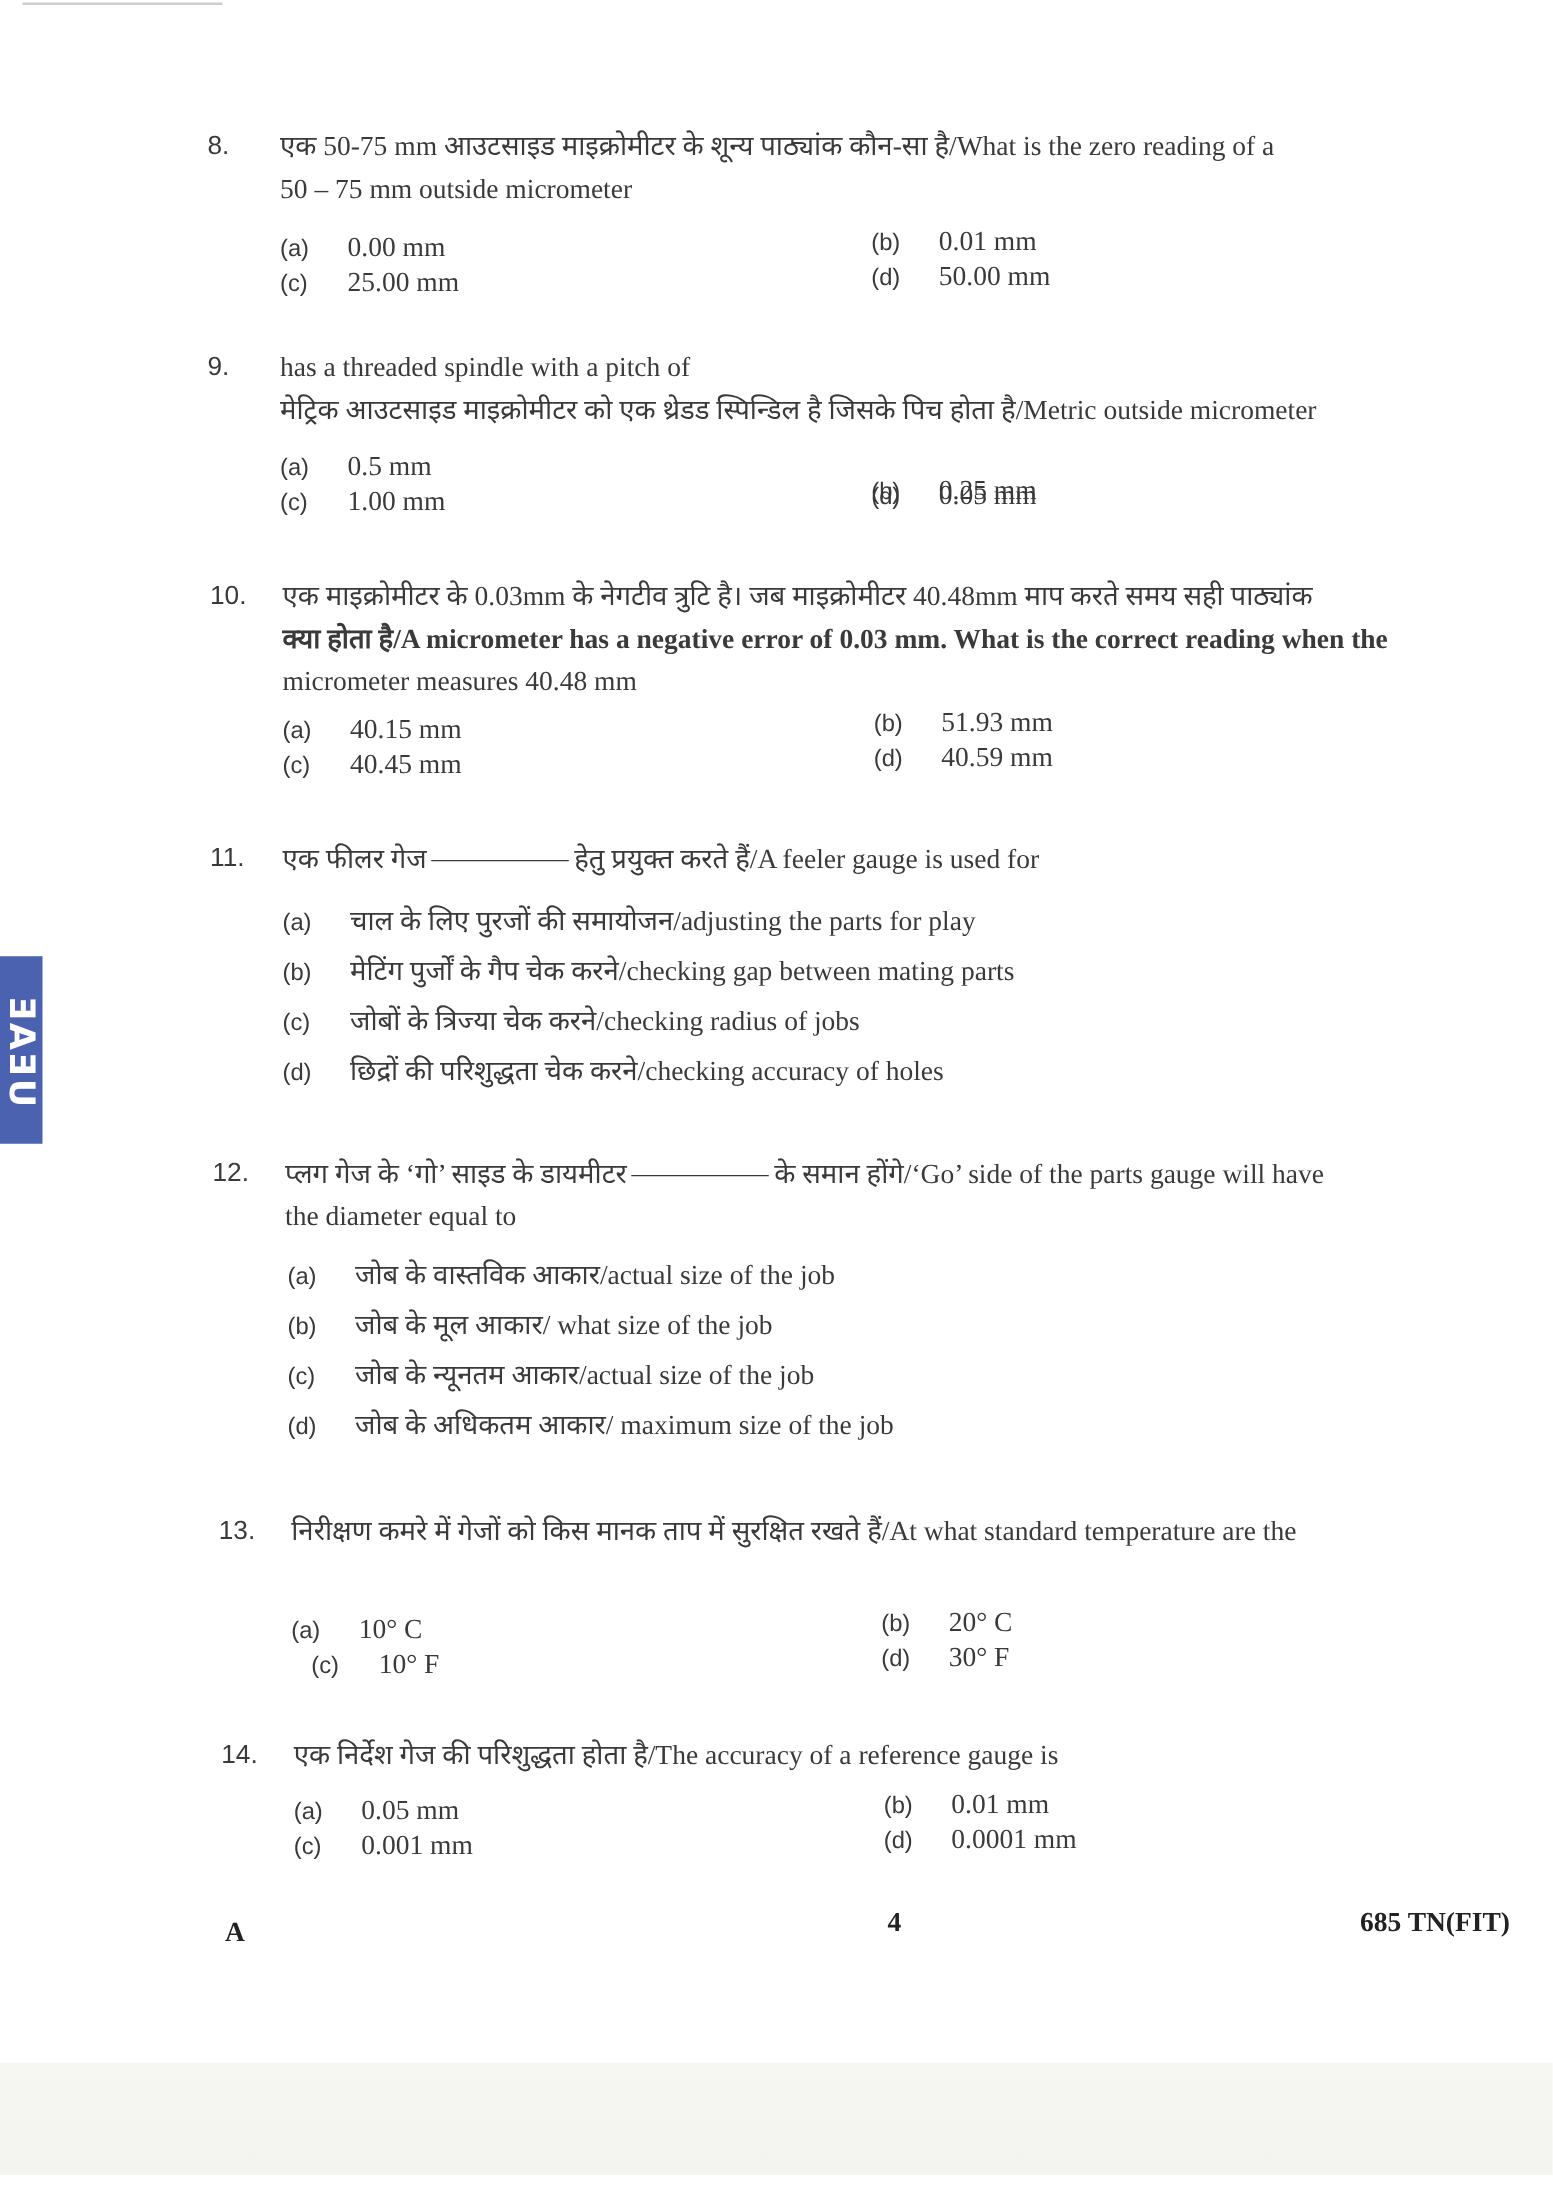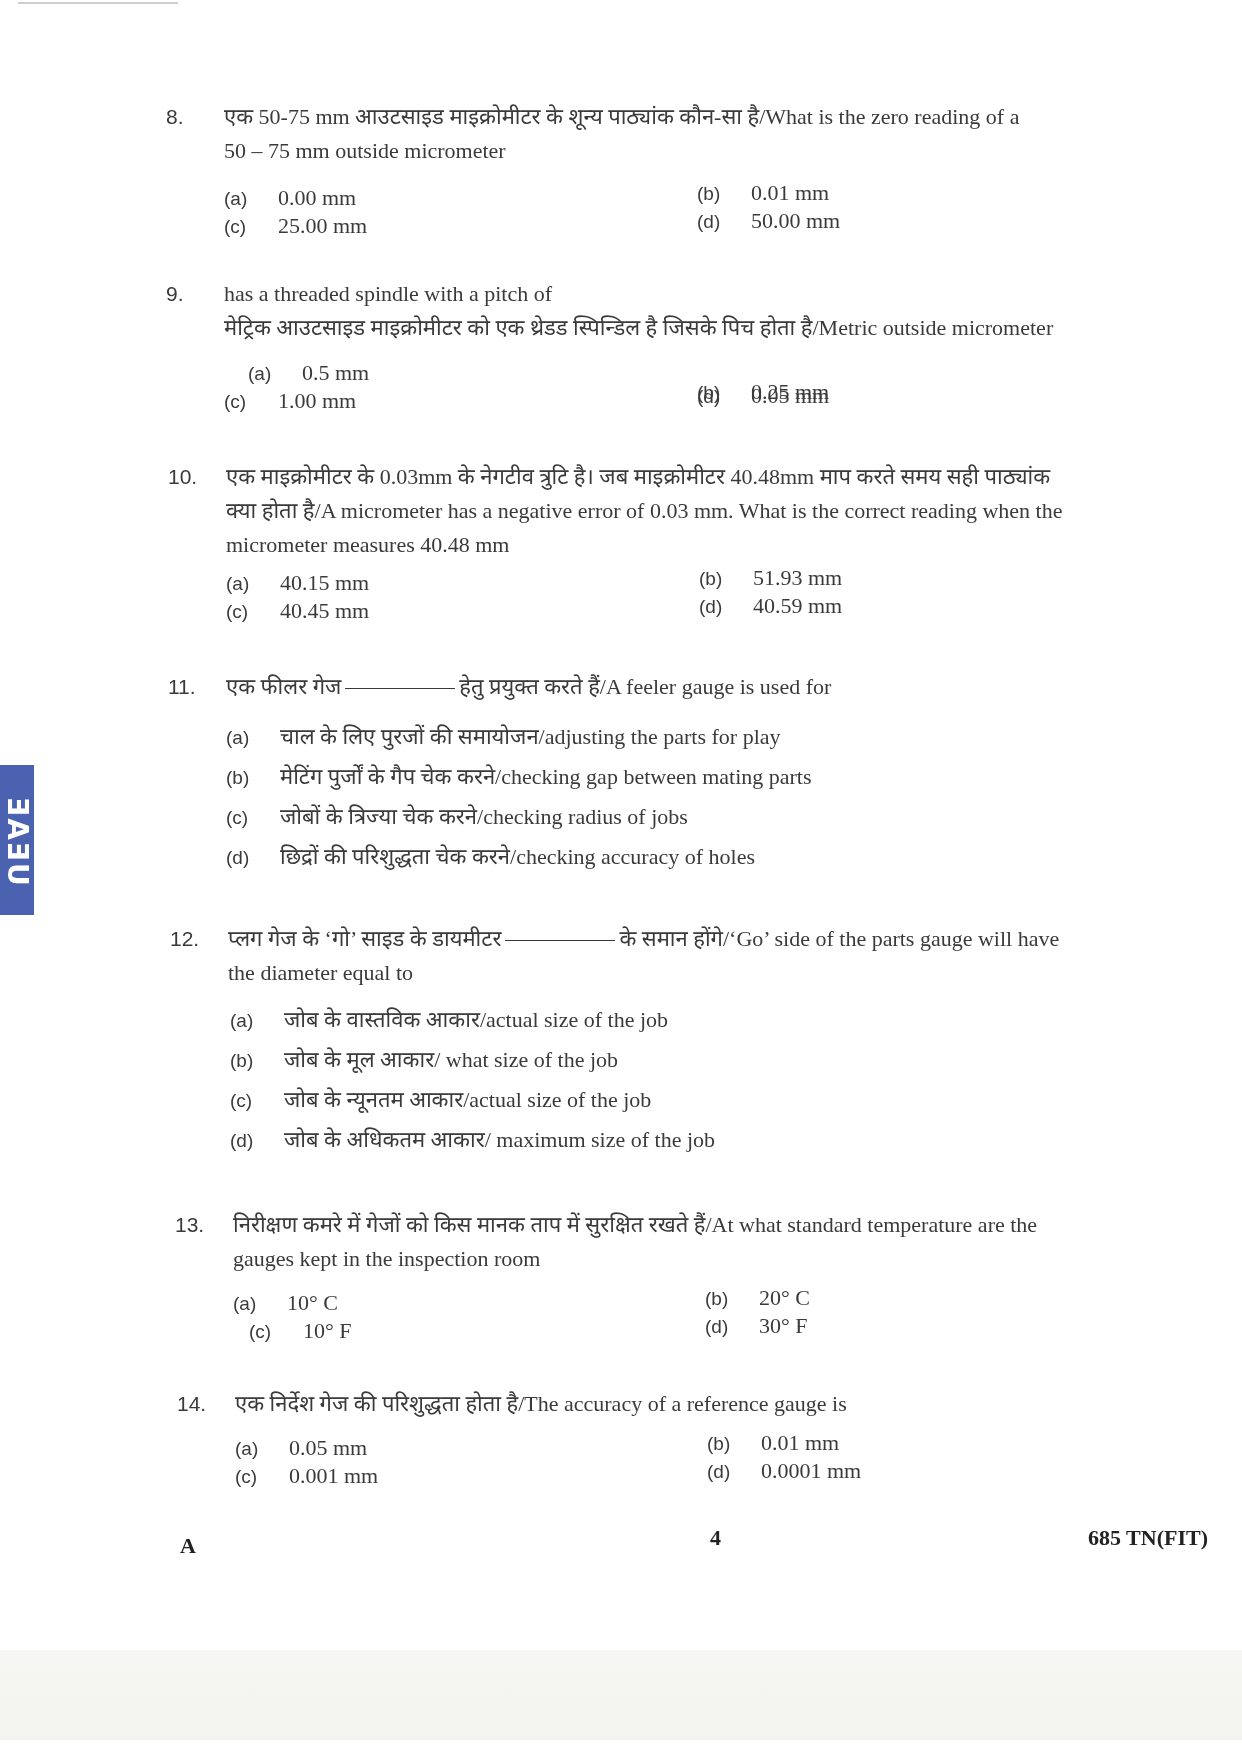--- a/index.html
+++ b/index.html
@@ -58,30 +58,30 @@
 <div class="opt" style="left:224px; top:213px;"><span class="lbl">(c)</span><span>25.00 mm</span></div>
 <div class="opt" style="left:697px; top:208px;"><span class="lbl">(d)</span><span>50.00 mm</span></div>
 
 <div class="q" style="left:166px; top:277px; width:1060px;">
   <div class="num">9.</div>
   <div class="stem" style="width:1000px;">
     <div>has a threaded spindle with a pitch of</div>
     <div style="white-space:nowrap;">मेट्रिक आउटसाइड माइक्रोमीटर को एक थ्रेडड स्पिन्डिल है जिसके पिच होता है/Metric outside micrometer</div>
   </div>
 </div>
-<div class="opt" style="left:224px; top:360px;margin-left:24px;"><span class="lbl">(a)</span><span>0.5 mm</span></div>
+<div class="opt" style="left:224px; top:360px;"><span class="lbl">(a)</span><span>0.5 mm</span></div>
 <div class="opt" style="left:697px; top:355px;margin-top:24px;"><span class="lbl">(b)</span><span>0.25 mm</span></div>
 <div class="opt" style="left:224px; top:388px;"><span class="lbl">(c)</span><span>1.00 mm</span></div>
 <div class="opt" style="left:697px; top:383px;"><span class="lbl">(d)</span><span>0.05 mm</span></div>
 
 <div class="q" style="left:168px; top:460px; width:1060px;">
   <div class="num">10.</div>
   <div class="stem" style="width:1000px;">
     <div style="white-space:nowrap;">एक माइक्रोमीटर के 0.03mm के नेगटीव त्रुटि है। जब माइक्रोमीटर 40.48mm माप करते समय सही पाठ्यांक</div>
-    <div style="white-space:nowrap;">क्या होता है/A micrometer has a negative error of 0.03 mm.  What is the correct reading when the</div>
+    <div style="white-space:nowrap;font-weight:bold;">क्या होता है/A micrometer has a negative error of 0.03 mm.  What is the correct reading when the</div>
     <div>micrometer measures 40.48 mm</div>
   </div>
 </div>
 <div class="opt" style="left:226px; top:570px;"><span class="lbl">(a)</span><span>40.15 mm</span></div>
 <div class="opt" style="left:699px; top:565px;"><span class="lbl">(b)</span><span>51.93 mm</span></div>
 <div class="opt" style="left:226px; top:598px;"><span class="lbl">(c)</span><span>40.45 mm</span></div>
 <div class="opt" style="left:699px; top:593px;"><span class="lbl">(d)</span><span>40.59 mm</span></div>
 
 <div class="q" style="left:168px; top:670px; width:1060px;">
   <div class="num">11.</div>
@@ -105,21 +105,20 @@
 </div>
 <div class="opt" style="left:230px; top:1003px;"><span class="lbl">(a)</span><span>जोब के वास्तविक आकार/actual size of the job</span></div>
 <div class="opt" style="left:230px; top:1043px;"><span class="lbl">(b)</span><span>जोब के मूल आकार/ what size of the job</span></div>
 <div class="opt" style="left:230px; top:1083px;"><span class="lbl">(c)</span><span>जोब के न्यूनतम आकार/actual size of the job</span></div>
 <div class="opt" style="left:230px; top:1123px;"><span class="lbl">(d)</span><span>जोब के अधिकतम आकार/ maximum size of the job</span></div>
 
 <div class="q" style="left:175px; top:1208px; width:1060px;">
   <div class="num">13.</div>
   <div class="stem" style="width:1000px;">
     <div style="white-space:nowrap;">निरीक्षण कमरे में गेजों को किस मानक ताप में सुरक्षित रखते हैं/At what standard temperature are the</div>
-    <div>gauges kept in the inspection room</div>
   </div>
 </div>
 <div class="opt" style="left:233px; top:1290px;"><span class="lbl">(a)</span><span>10° C</span></div>
 <div class="opt" style="left:705px; top:1285px;"><span class="lbl">(b)</span><span>20° C</span></div>
 <div class="opt" style="left:233px; top:1318px;margin-left:16px;"><span class="lbl">(c)</span><span>10° F</span></div>
 <div class="opt" style="left:705px; top:1313px;"><span class="lbl">(d)</span><span>30° F</span></div>
 
 <div class="q" style="left:177px; top:1387px; width:1060px;">
   <div class="num">14.</div>
   <div class="stem" style="white-space:nowrap;">

